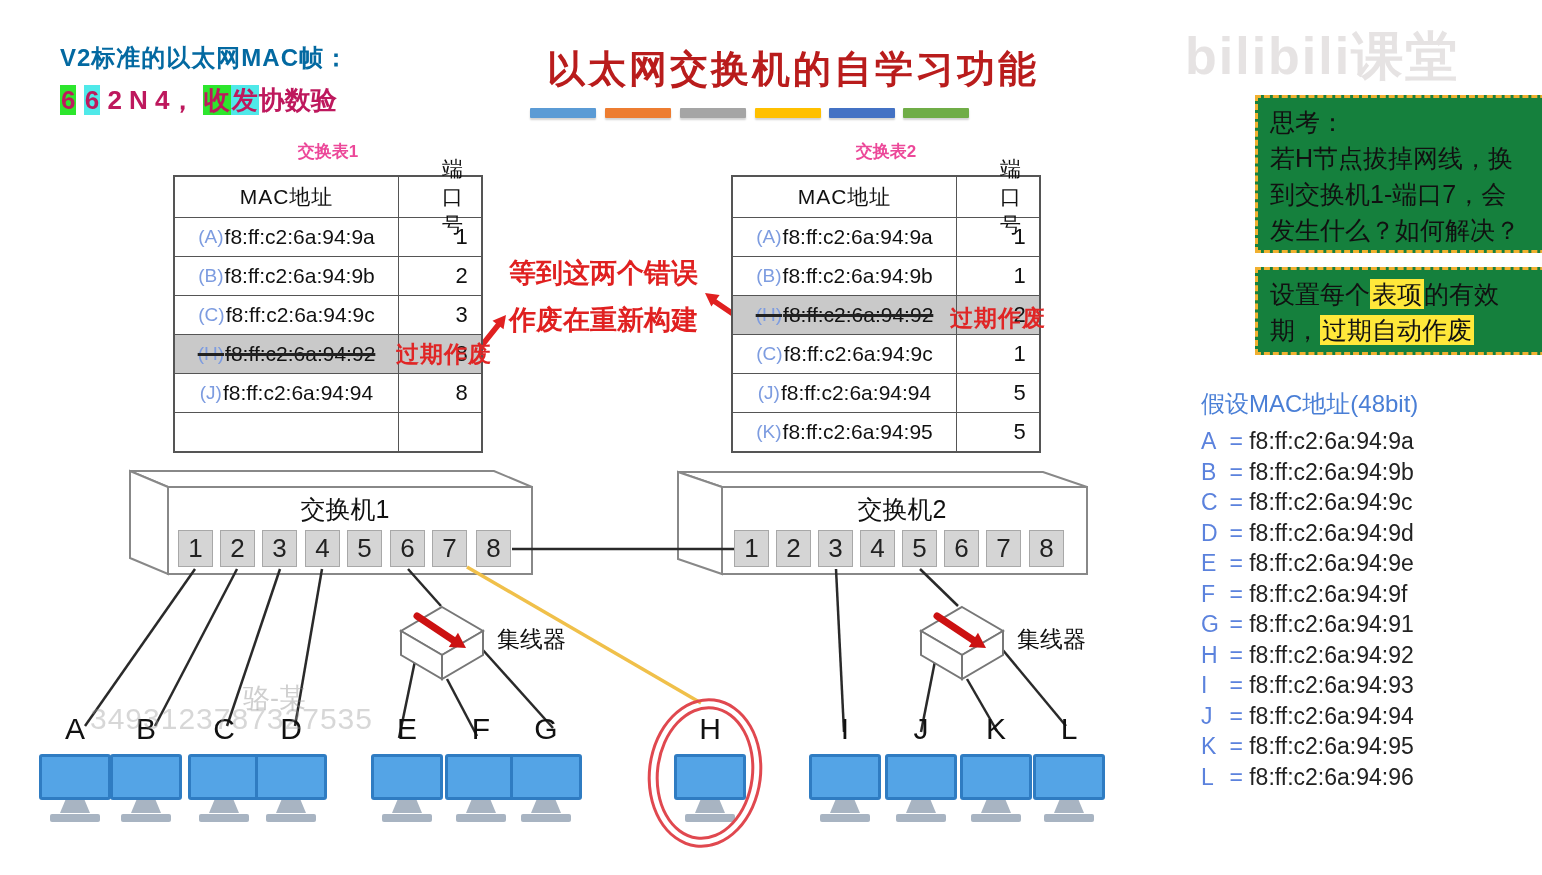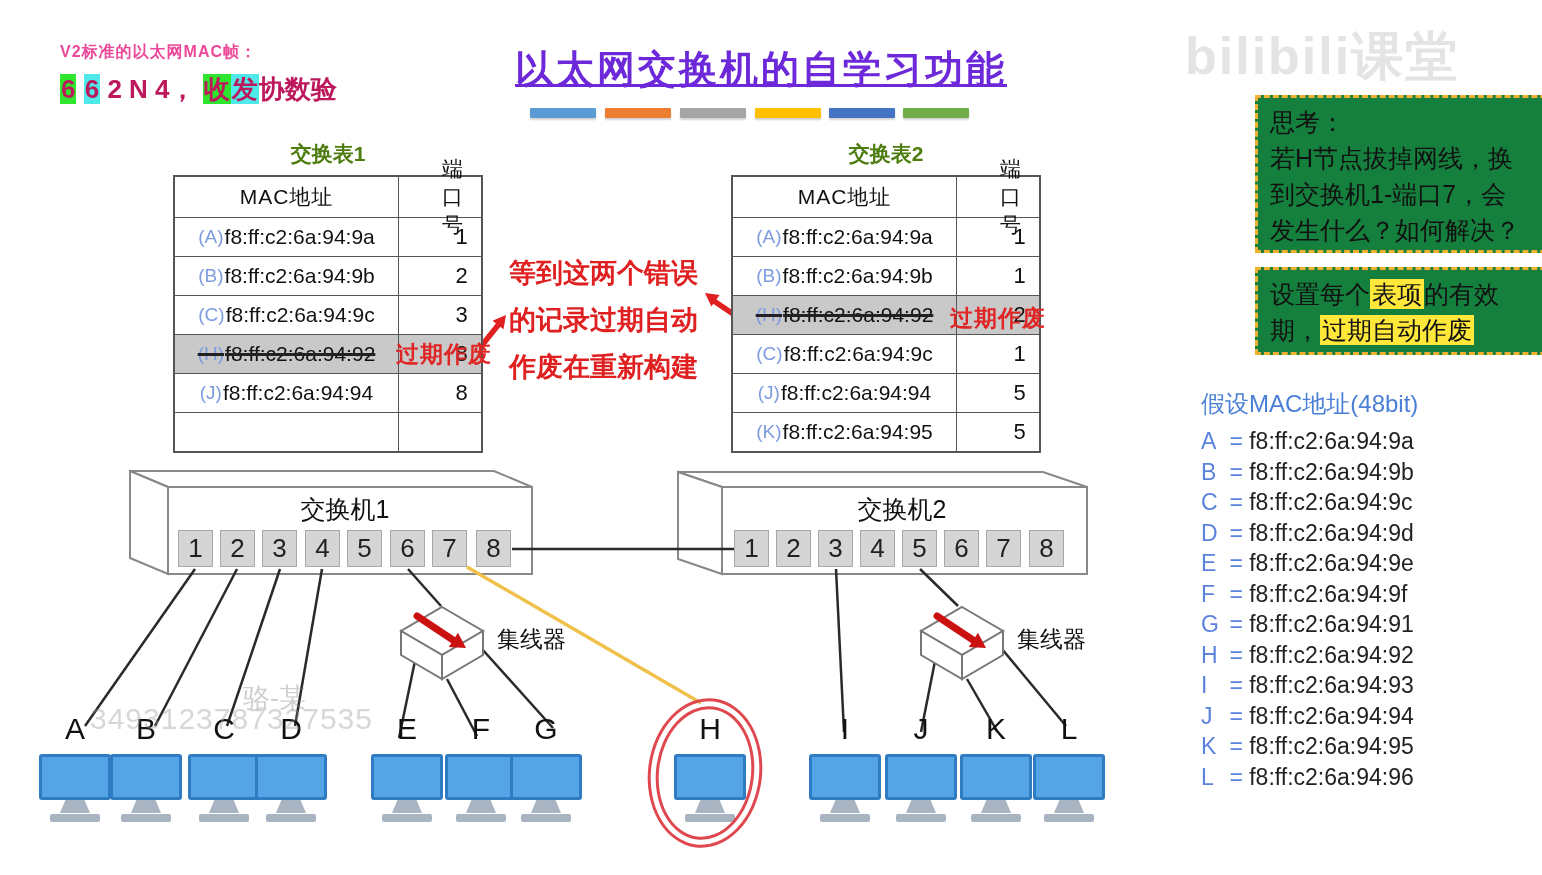--- a/index.html
+++ b/index.html
@@ -2,32 +2,32 @@
 <html><head>
 <meta charset="utf-8">
 <style>
   html,body{margin:0;padding:0;background:#fff;}
   #stage{
     position:relative;width:1542px;height:875px;background:#ffffff;overflow:hidden;
     font-family:"Liberation Sans", sans-serif;color:#1a1a1a;
   }
   
   .frame-note{position:absolute;left:60px;top:42px;z-index:4;}
-  .fn-l1{font-size:16px;font-weight:600;letter-spacing:1px;color:#ec4899;}
+  .fn-l1{font-size:24px;font-weight:600;letter-spacing:1px;color:#0369a1;}
   .fn-l2{font-size:26px;font-weight:600;margin-top:9px;white-space:pre;color:#be185d;}
   .hl-g{background:#2de62d;padding:0 1px;}
   .hl-c{background:#4fe9e9;padding:0 1px;}
   
-  .main-title{position:absolute;left:496px;top:44px;width:530px;text-align:center;
-    font-size:38px;font-weight:bold;letter-spacing:3px;color:#6d28d9;z-index:4;text-decoration:underline;}
+  .main-title{position:absolute;left:528px;top:44px;width:530px;text-align:center;
+    font-size:38px;font-weight:bold;letter-spacing:3px;color:#b91c1c;z-index:4;}
   .bars{position:absolute;top:108px;left:0;z-index:4;}
   .bar{position:absolute;width:66px;height:10px;border-radius:1px;box-shadow:0 2px 2px rgba(0,0,0,0.18);}
   
-  .tbl-title{position:absolute;width:310px;text-align:center;top:140px;font-size:21px;
-    font-weight:bold;color:#4d7c0f;z-index:4;}
+  .tbl-title{position:absolute;width:310px;text-align:center;top:140px;font-size:17px;
+    font-weight:bold;color:#ec4899;z-index:4;}
   .swtable{position:absolute;top:175px;width:310px;border:2px solid #555;background:#fff;
     box-sizing:border-box;z-index:2;}
   .trow{display:flex;height:38px;border-top:1.5px solid #555;gap:43px;}
   .trow.head{height:40px;border-top:none;}
   .cell{display:flex;align-items:center;justify-content:center;box-sizing:border-box;}
   .cmac{width:224px;border-right:1.5px solid #555;}
   .cport{flex:1;font-size:22px;color:#111;}
   .hd{font-size:21px;color:#111;letter-spacing:1px;}
   .rlabel{font-size:19px;color:#7d9ce0;margin-right:1px;}
   .rmac{font-size:21px;color:#111;}
@@ -260,21 +260,20 @@
           <span class="rlabel">(K)</span>
           <span class="rmac">f8:ff:c2:6a:94:95</span>
         </div>
       <div class="cell cport">5</div>
     </div>
   </div>
   <div class="expired-overlay" style="left:950px;top:297px">过期作废</div>
 
   <div class="annotation">
     <div>等到这两个错误</div>
-    <div>的记录过期自动</div>
     <div>作废在重新构建</div>
   </div>
 
   <div class="dash-box think-box">
     <div class="ln">思考：</div>
     <div class="ln">若H节点拔掉网线，换</div>
     <div class="ln">到交换机1-端口7，会</div>
     <div class="ln">发生什么？如何解决？</div>
   </div>
   <div class="dash-box solution-box">

